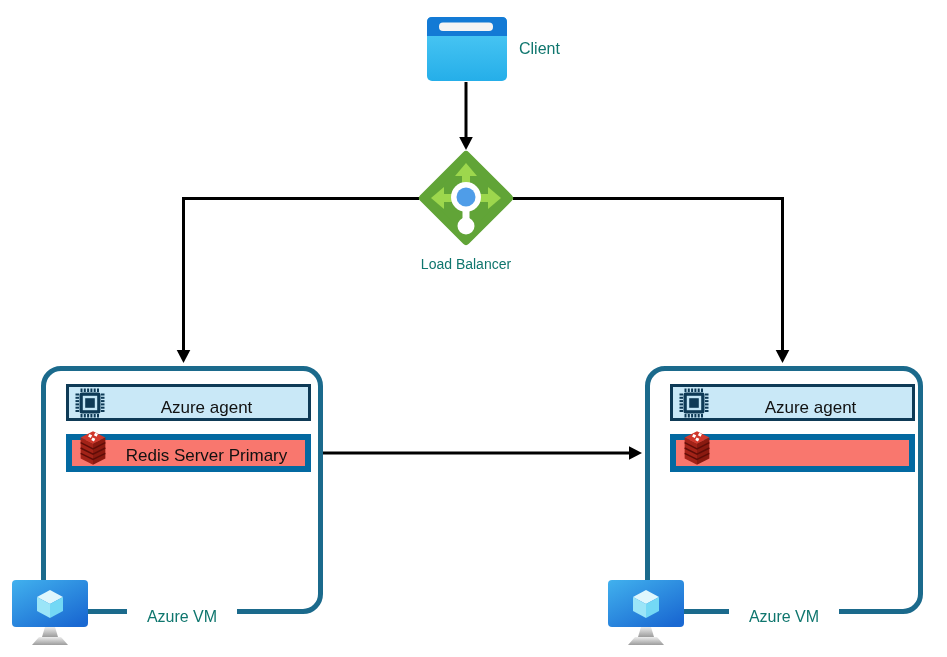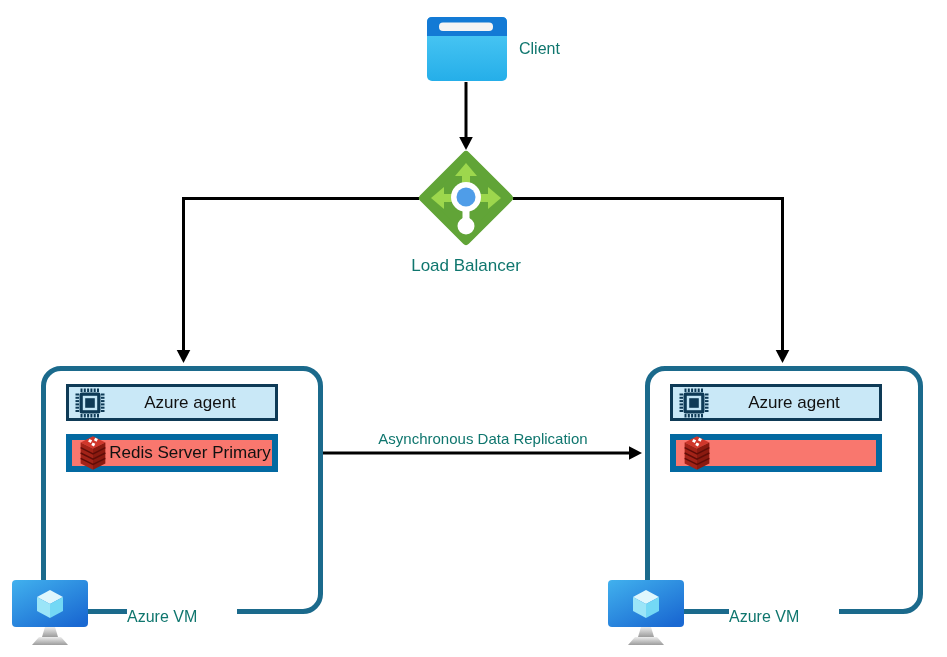--- a/index.html
+++ b/index.html
@@ -12,36 +12,36 @@
   #connectors{position:absolute;left:0;top:0;z-index:2;pointer-events:none;}
   
   .vm-box{
     position:absolute;top:366px;height:248px;box-sizing:border-box;
     border:5px solid #1b6a8c;border-radius:20px;background:#ffffff;z-index:1;
   }
   #vm-box-left{left:41px;width:282px;}
   #vm-box-right{left:645px;width:278px;}
   
   .bar{
-    position:absolute;width:212px;box-sizing:border-box;display:flex;
-    align-items:center;z-index:3;
+    position:absolute;width:245px;box-sizing:border-box;display:flex;
+    align-items:flex-end;z-index:3;
   }
   .bar .bar-label{flex:1;text-align:center;font-size:17px;color:#111;}
   .agent-bar{height:37px;top:384px;background:#c9e8f7;border:3px solid #0e3a56;}
   .redis-bar{height:38px;top:434px;background:#f9776e;border:6px solid #0369a1;}
   #agent-bar-left,#redis-bar-left{left:66px;}
   #agent-bar-right,#redis-bar-right{left:670px;}
   .bar-icon{flex:0 0 auto;margin-left:6px;display:flex;align-items:center;}
   
   .node-label{position:absolute;font-size:16px;color:#0f766e;z-index:3;}
   #client-label{left:519px;top:40px;}
-  #lb-label{left:396px;top:256px;width:140px;text-align:center;font-size:17px;}
+  #lb-label{left:396px;top:256px;width:140px;text-align:center;font-size:14px;}
   #replication-label{left:343px;top:430px;width:280px;text-align:center;font-size:15px;}
   .azure-vm-label{
-    top:605px;width:110px;height:24px;line-height:24px;text-align:left;
+    top:605px;width:110px;height:24px;line-height:24px;text-align:center;
     background:#ffffff;z-index:4;font-size:16px;
   }
   #azure-vm-label-left{left:127px;}
   #azure-vm-label-right{left:729px;}
   
   #client-icon{left:427px;top:17px;z-index:3;}
   #lb-icon{left:418px;top:150px;z-index:3;}
   .vm-monitor{top:580px;z-index:4;}
   #vm-monitor-left{left:12px;}
   #vm-monitor-right{left:608px;}
@@ -206,21 +206,20 @@
         </g>
         <g fill="#ffffff">
           <rect x="12" y="4.6" width="3.4" height="3.4" transform="rotate(27 13.7 6.3)"></rect>
           <rect x="18.6" y="3.2" width="3.4" height="3.4" transform="rotate(27 20.3 4.9)"></rect>
           <rect x="15.6" y="8.6" width="3.4" height="3.4" transform="rotate(27 17.3 10.3)"></rect>
         </g>
       </svg>
     </span>
   </div>
 
-  <div id="replication-label" class="node-label">Asynchronous Data Replication</div>
 
   <svg id="vm-monitor-left" class="abs vm-monitor" width="76" height="68" viewBox="0 0 76 68">
     <defs>
       <linearGradient id="scr" x1="0" y1="0" x2="0.8" y2="1">
         <stop offset="0" stop-color="#41b1ee"></stop>
           <stop offset="1" stop-color="#1a69d2"></stop>
       </linearGradient>
       <linearGradient id="stand" x1="0" y1="0" x2="0" y2="1">
         <stop offset="0" stop-color="#ededed"></stop>
           <stop offset="1" stop-color="#9c9c9c"></stop>

